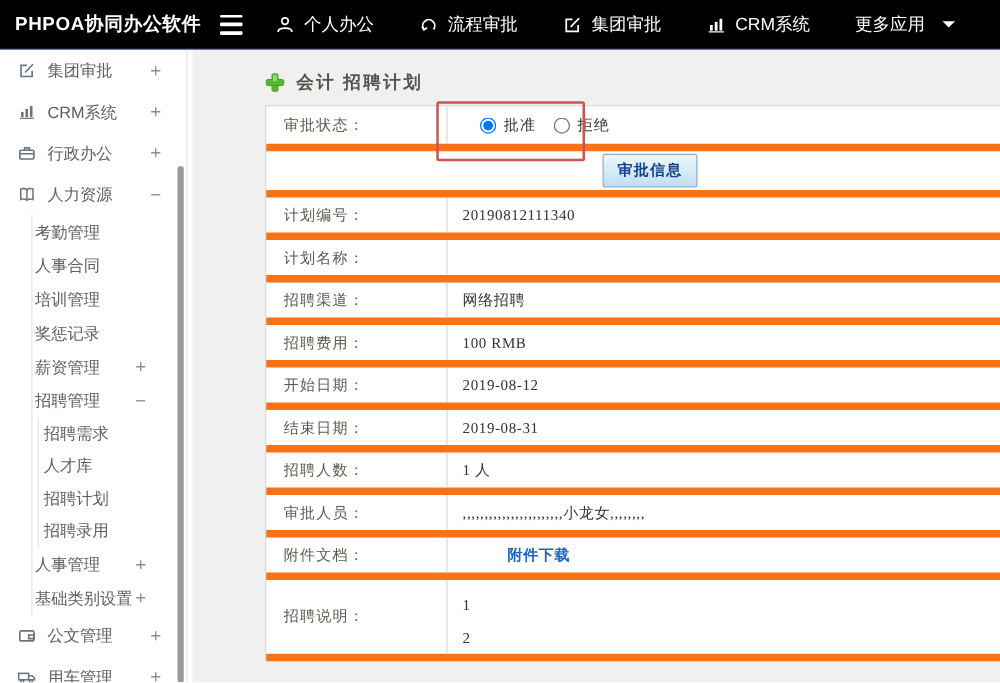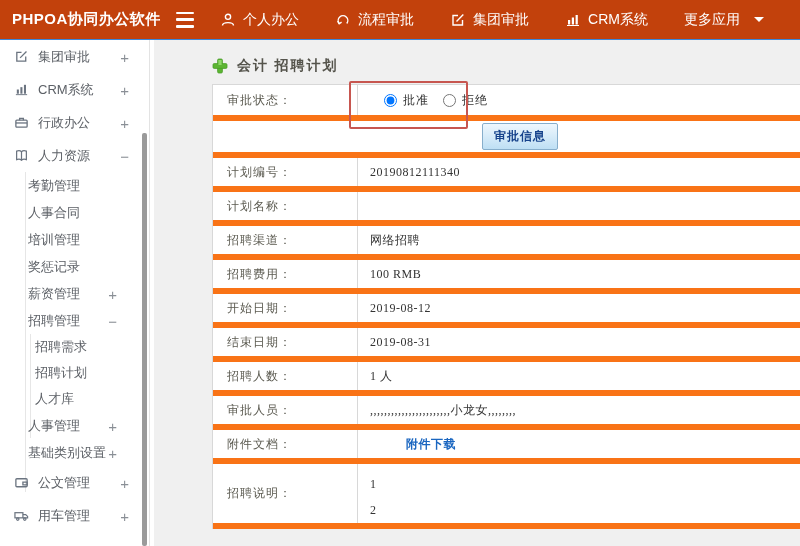--- a/index.html
+++ b/index.html
@@ -2,21 +2,21 @@
 <html><head>
 <meta charset="utf-8">
 <style>
   * { margin:0; padding:0; box-sizing:border-box; }
   html,body { width:800px; height:546px; overflow:hidden; background:#fff;
               font-family:"Liberation Sans", sans-serif; }
   .app { position:relative; width:800px; height:546px; overflow:hidden; }
 
   
   .topbar { position:absolute; left:0; top:0; width:800px; height:40px;
-            background:#c2410c; border-bottom:1px solid #3d86d8;
+            background:#000000; border-bottom:1px solid #3d86d8;
             display:flex; align-items:center; color:#fff; }
   .logo { font-size:15px; font-weight:bold; padding-left:12px; width:193px;
           letter-spacing:0.5px; }
   .hamburger { width:20px; height:16px; display:flex; flex-direction:column;
                justify-content:space-between; margin-right:26px; cursor:pointer; }
   .hamburger span { display:block; height:2.5px; background:#fff; border-radius:1px; }
   .navitem { display:flex; align-items:center; margin-right:36px; font-size:14px;
              cursor:pointer; white-space:nowrap; }
   .navitem .nicon { margin-right:7px; display:inline-flex; }
   .caret { width:0; height:0; border-left:5px solid transparent;
@@ -199,24 +199,27 @@
       </div>
     <div class="sitem lv2">
       <span>招聘管理</span>
       <span class="toggle">−</span>
       </div>
 
     <div class="sitem lv3">
       <span>招聘需求</span>
       </div>
     <div class="sitem lv3">
+      <span>人才库</span>
+      </div>
+    <div class="sitem lv3">
       <span>招聘计划</span>
       </div>
     <div class="sitem lv3">
-      <span>人才库</span>
+      <span>招聘录用</span>
       </div>
 
     <div class="sitem lv2">
       <span>人事管理</span>
       <span class="toggle">+</span>
       </div>
     <div class="sitem lv2">
       <span>基础类别设置</span>
       <span class="toggle">+</span>
       </div>

